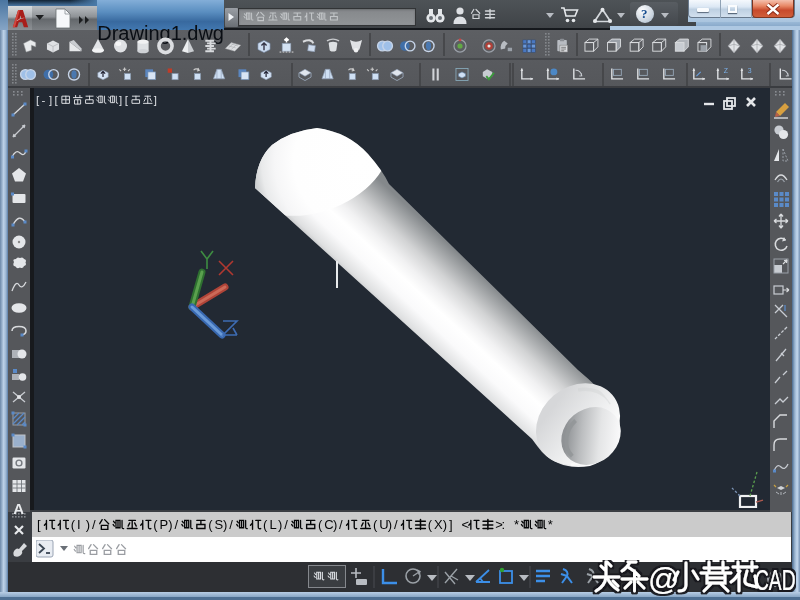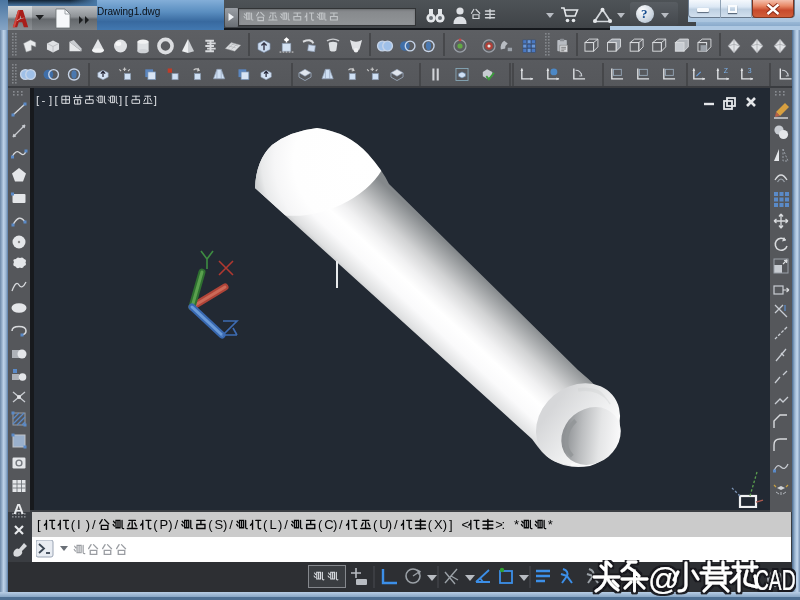--- a/index.html
+++ b/index.html
@@ -185,21 +185,21 @@
   <svg style="position:absolute;left:35px;top:14px" width="10" height="7">
       <path d="M0.5 1 H9 L4.7 6 Z" fill="#1c1e20"></path>
     </svg>
 
   <svg style="position:absolute;left:52px;top:8px" width="44" height="21" viewBox="0 0 44 21">
     <path d="M4 1 H13 L18 6 V20 H4 Z" fill="#f6f8fa" stroke="#6a6e72" stroke-width="0.8"></path>
     <path d="M13 1 L13 6 H18" fill="none" stroke="#8a8f96" stroke-width="0.8"></path>
     <path d="M27 8 L31 12 L27 16 Z M33 8 L37 12 L33 16 Z" fill="#1c1e20"></path>
   </svg>
 
-  <div style="position:absolute;left:97px;top:6px;width:127px;text-align:left;font-size:10px;color:#0a0e14;font-family:'Liberation Sans',sans-serif">Drawing1.dwg</div>
+  <div style="position:absolute;left:97px;top:22px;width:127px;text-align:right;font-size:20px;color:#0a0e14;font-family:'Liberation Sans',sans-serif">Drawing1.dwg</div>
 
   <div style="position:absolute;left:225px;top:8px;width:13px;height:19px;background:linear-gradient(#9a9fa5,#6a6f75);border-radius:1px"></div>
   <svg style="position:absolute;left:227px;top:12px" width="9" height="10">
       <path d="M1.5 1 L7 5 L1.5 9 Z" fill="#f2f5f8"></path>
     </svg>
 
   <div style="position:absolute;left:238px;top:8px;width:178px;height:18px;background:linear-gradient(#85888b,#919497);border:1px solid #323436;box-shadow:inset 0 1px 2px #6a6d70"></div>
   <svg style="position:absolute;left:243px;top:11px;opacity:1.0" width="98" height="15" viewBox="0 0 98 15">
       <path transform="translate(0.0,0) scale(0.688)" d="M2 4 L3.5 6 M1.5 8 L3 10 M5 3 H10 V12 H5 Z M7.5 3 V12 M12.5 3 V11 Q12.5 13.5 14.5 13" stroke="#c2c5c8" stroke-width="1.50" fill="none" stroke-linecap="round"></path>
       <path transform="translate(12.2,0) scale(0.688)" d="M5 2 L2 7 M8 2 L13 7 M4 9 H12 V14 H4 Z" stroke="#c2c5c8" stroke-width="1.60" fill="none" stroke-linecap="round"></path>

